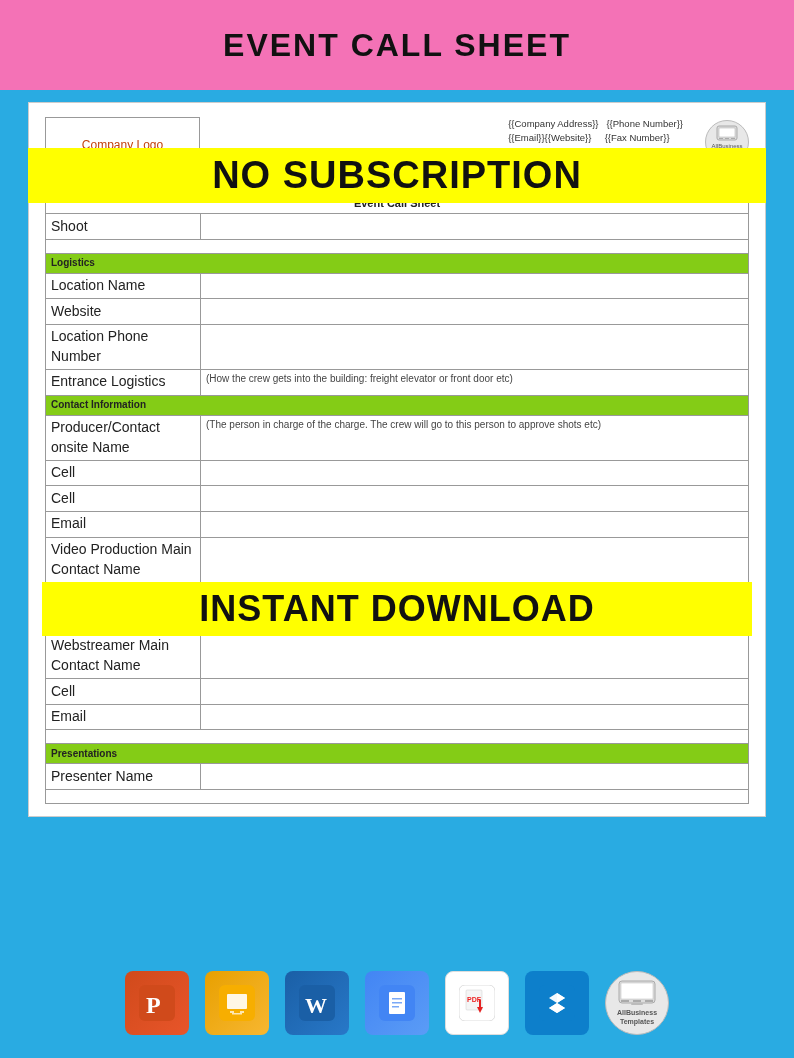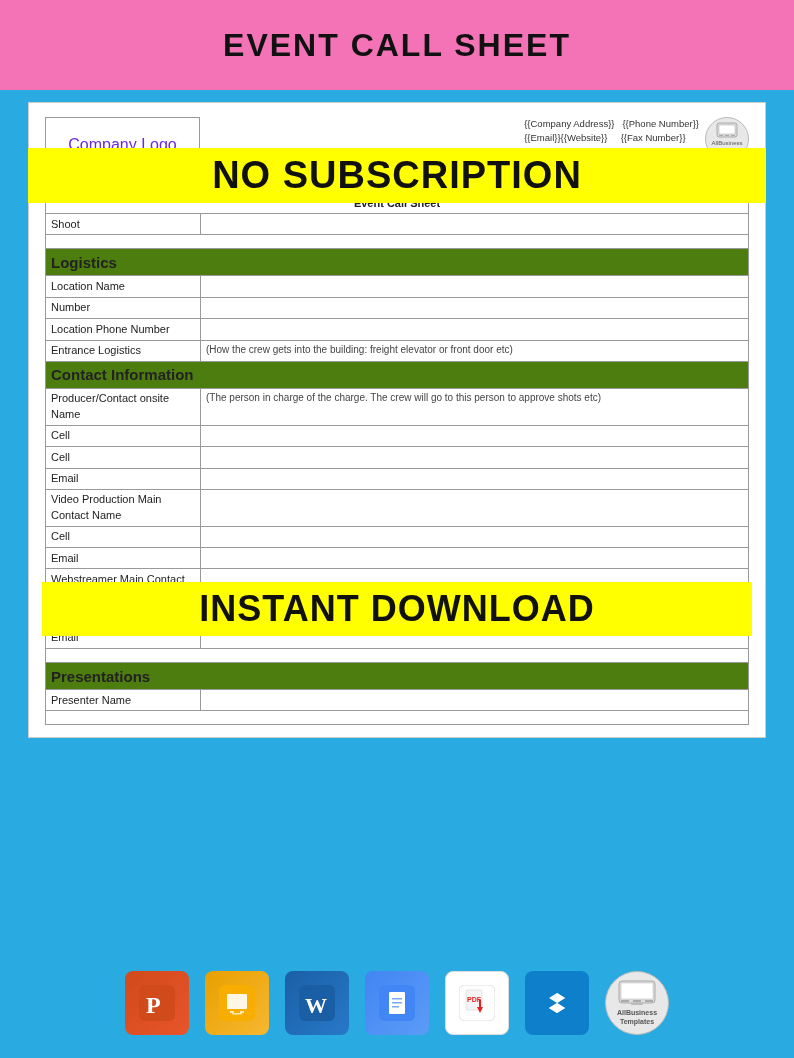--- a/index.html
+++ b/index.html
@@ -45,27 +45,27 @@
       justify-content: space-between;
       margin-bottom: 6px;
     }
     .company-logo-box {
       border: 1px solid #999;
       width: 155px;
       height: 56px;
       display: flex;
       align-items: center;
       justify-content: center;
-      font-size: 16px;
-      color: #6d28d9;
+      font-size: 12px;
+      color: #c2410c;
     }
     .header-right {
       display: flex;
-      align-items: flex-start;
-      gap: 6px;
+      align-items: flex-end;
+      gap: 22px;
     }
     .header-contact {
       font-size: 9.5px;
       color: #333;
       line-height: 1.5;
     }
     .allbiz-badge {
       width: 44px;
       height: 44px;
       border-radius: 50%;
@@ -114,30 +114,30 @@
       background: white;
     }
     .sheet-table td {
       border: 1px solid #999;
       padding: 2.5px 5px;
       vertical-align: top;
       line-height: 1.4;
     }
     .sheet-table td.label-cell {
       width: 155px;
-      font-size: 11px;
+      font-size: 14px;
     }
     .sheet-table td.value-cell {
       font-size: 10px;
       color: #444;
     }
     .sheet-table tr.section-header td {
-      background: #4d7c0f;
+      background: #84cc16;
       font-weight: bold;
-      font-size: 15px;
+      font-size: 10px;
       border-top: 1px solid #999;
     }
     .sheet-table tr.empty-row td {
       height: 14px;
     }
 
     
     .overlay-no-sub {
       position: absolute;
       top: 148px;
@@ -289,21 +289,21 @@
         <td colspan="2"></td>
       </tr>
       <tr class="section-header">
         <td colspan="2">Logistics</td>
       </tr>
       <tr>
         <td class="label-cell">Location Name</td>
         <td class="value-cell"></td>
       </tr>
       <tr>
-        <td class="label-cell">Number</td>
+        <td class="label-cell">Website</td>
         <td class="value-cell"></td>
       </tr>
       <tr>
         <td class="label-cell">Location Phone Number</td>
         <td class="value-cell"></td>
       </tr>
       <tr>
         <td class="label-cell">Entrance Logistics</td>
         <td class="value-cell">(How the crew gets into the building: freight elevator or front door etc)</td>
       </tr>

